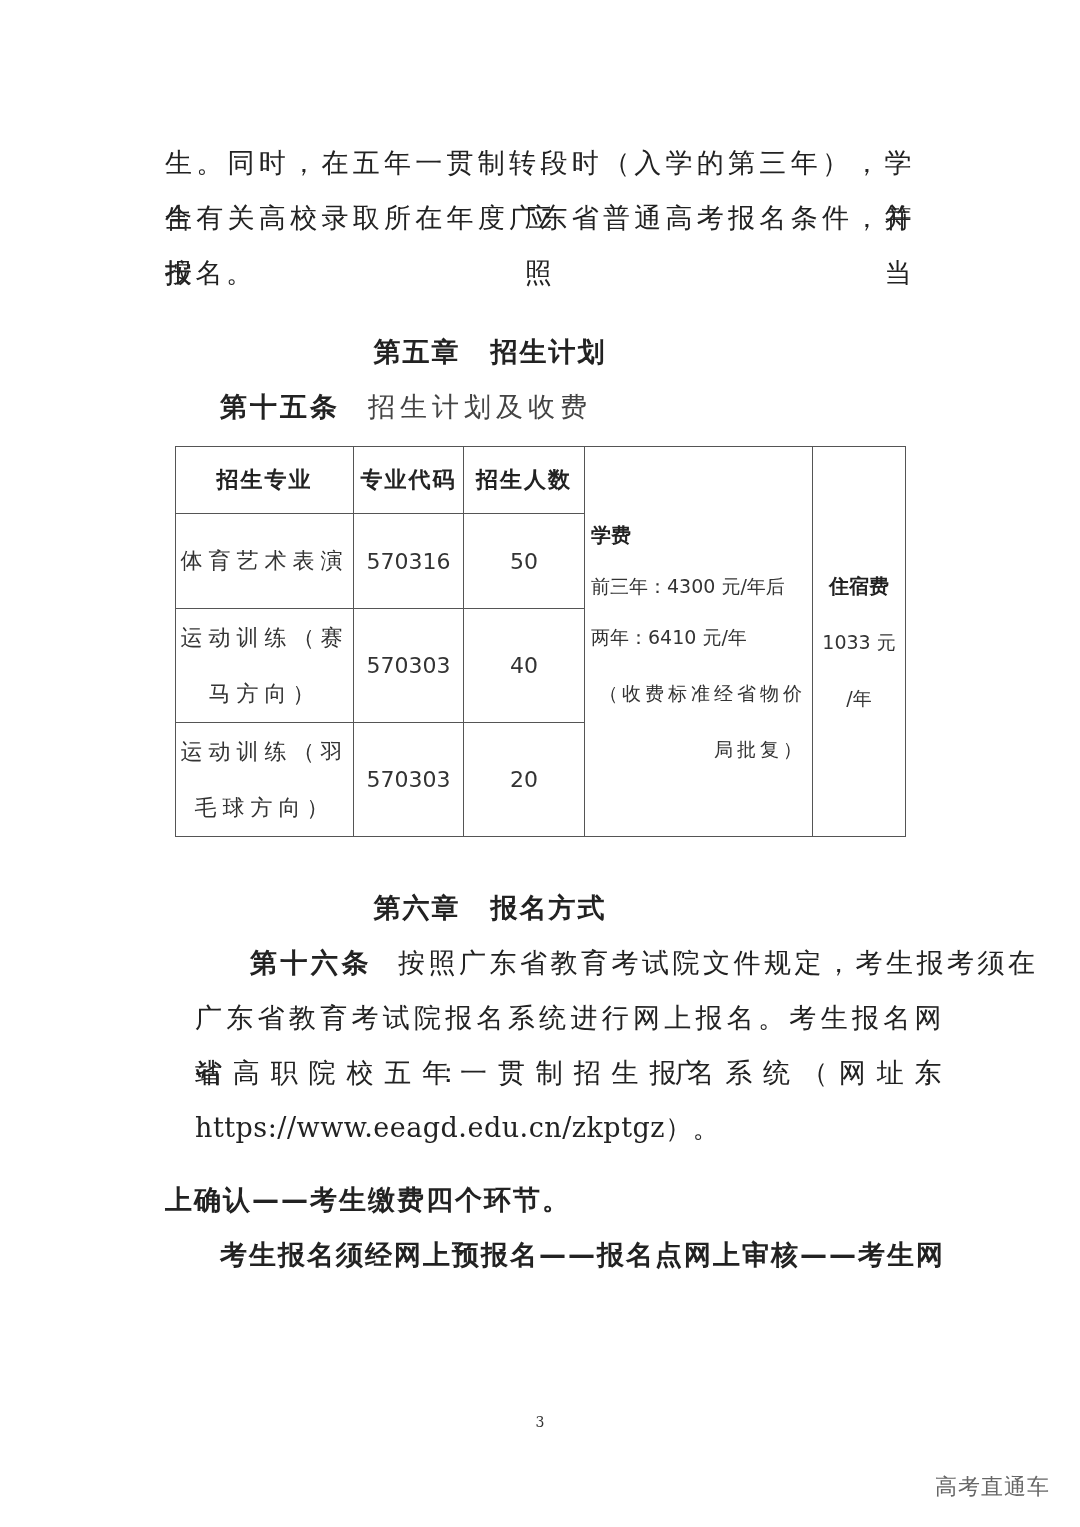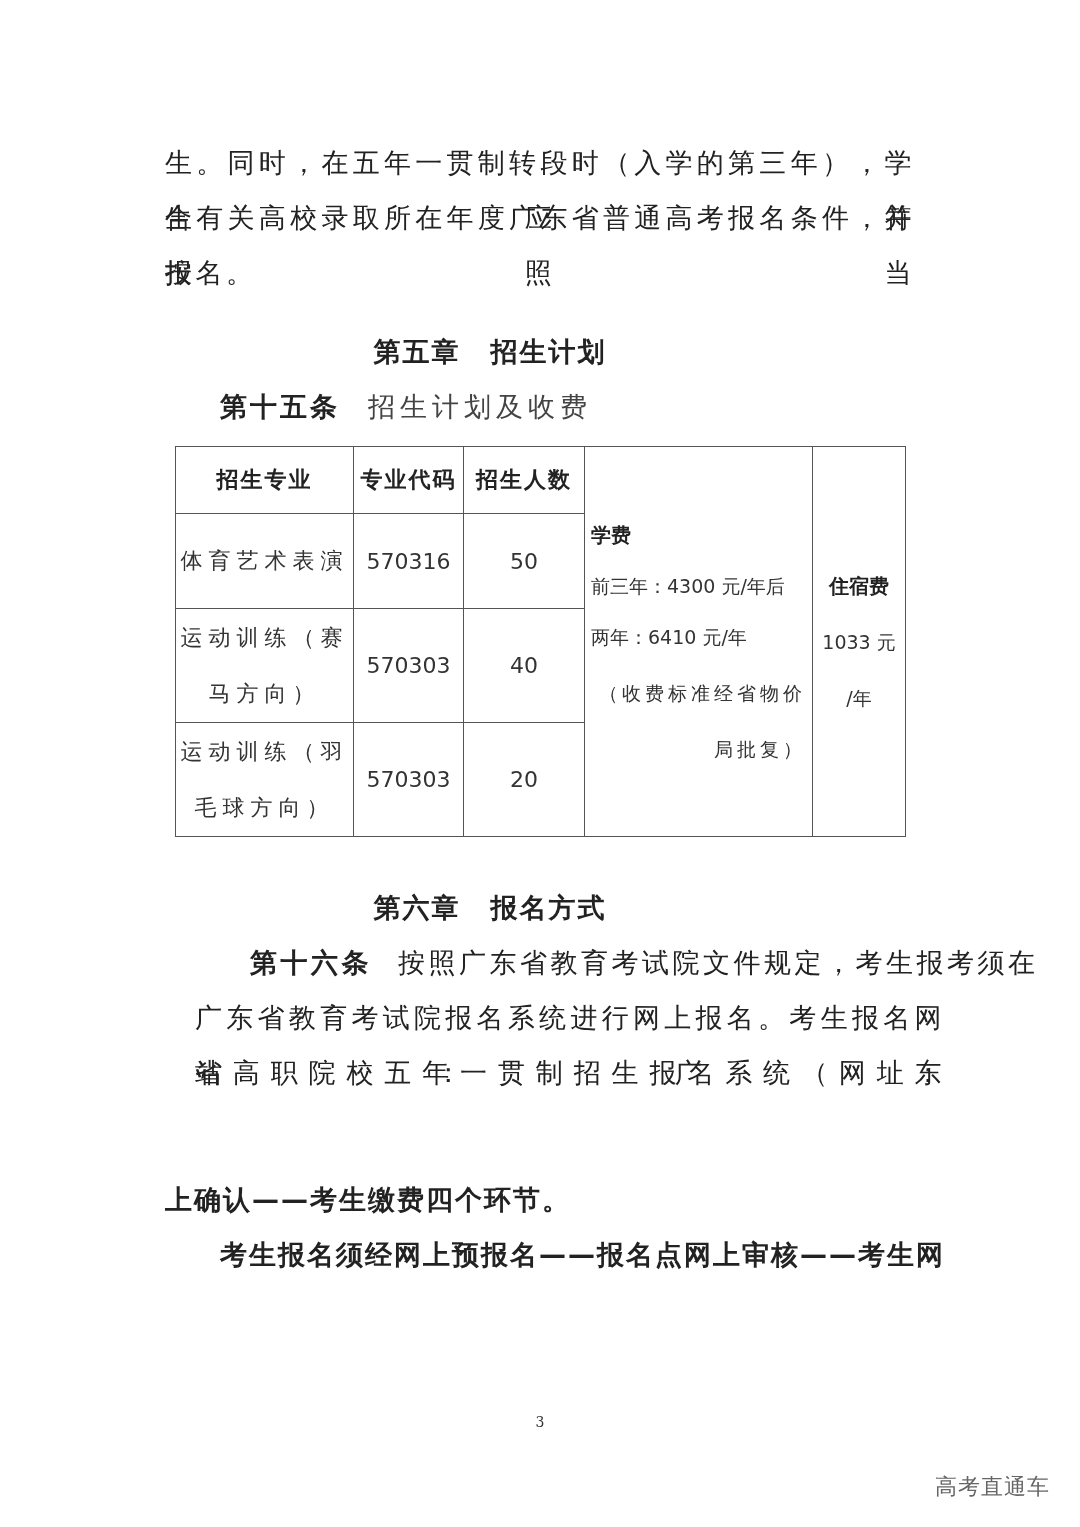--- a/index.html
+++ b/index.html
@@ -132,20 +132,21 @@
 <div class="chapter" style="top:890px;">
   <span>第六章</span><span class="gap"></span><span>报名方式</span>
 </div>
 
 <div class="para" style="top:935px;margin-left:30px;">
   <span class="line" style="padding-left:55px;">
     <span class="bold-para" style="margin-right:26px;">第十六条</span><span>按照广东省教育考试院文件规定，考生报考须在</span>
   </span>
   <span class="line justify">广东省教育考试院报名系统进行网上报名。考生报名网站：广东</span>
   <span class="line justify">省高职院校五年一贯制招生报名系统（网址：</span>
+  <span class="line" style="letter-spacing:0.5px;">https://www.eeagd.edu.cn/zkptgz）。</span>
 </div>
 
 <div class="para bold-para" style="top:1172px;">
   <span class="line" style="letter-spacing:2px;">上确认——考生缴费四个环节。</span>
   <span class="line" style="padding-left:55px;letter-spacing:2px;">考生报名须经网上预报名——报名点网上审核——考生网</span>
 </div>
 
 <div class="page-num">3</div>
 <div class="watermark">高考直通车</div>
 

